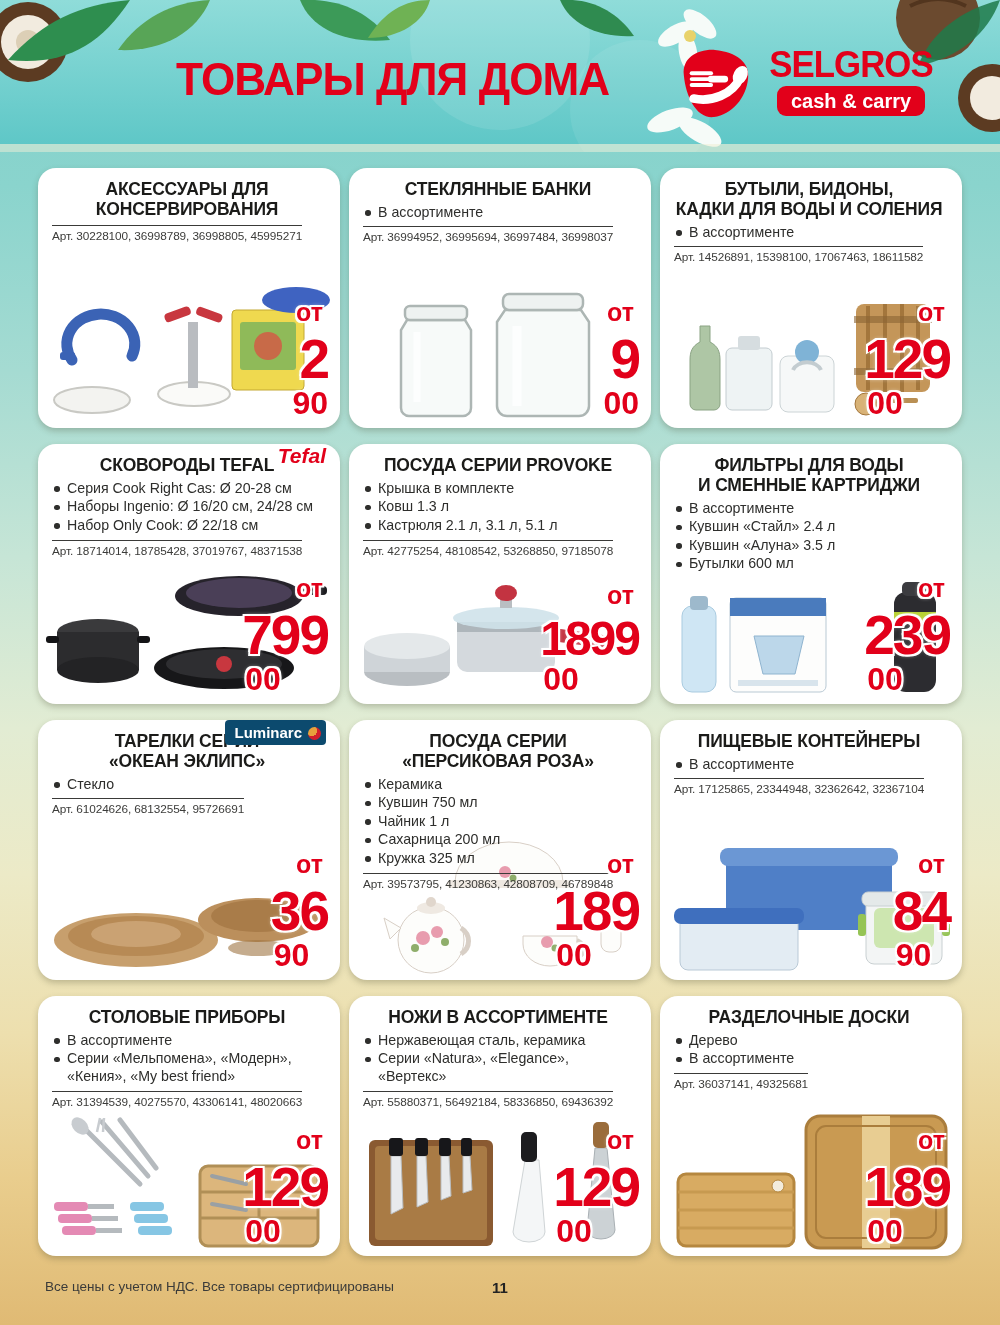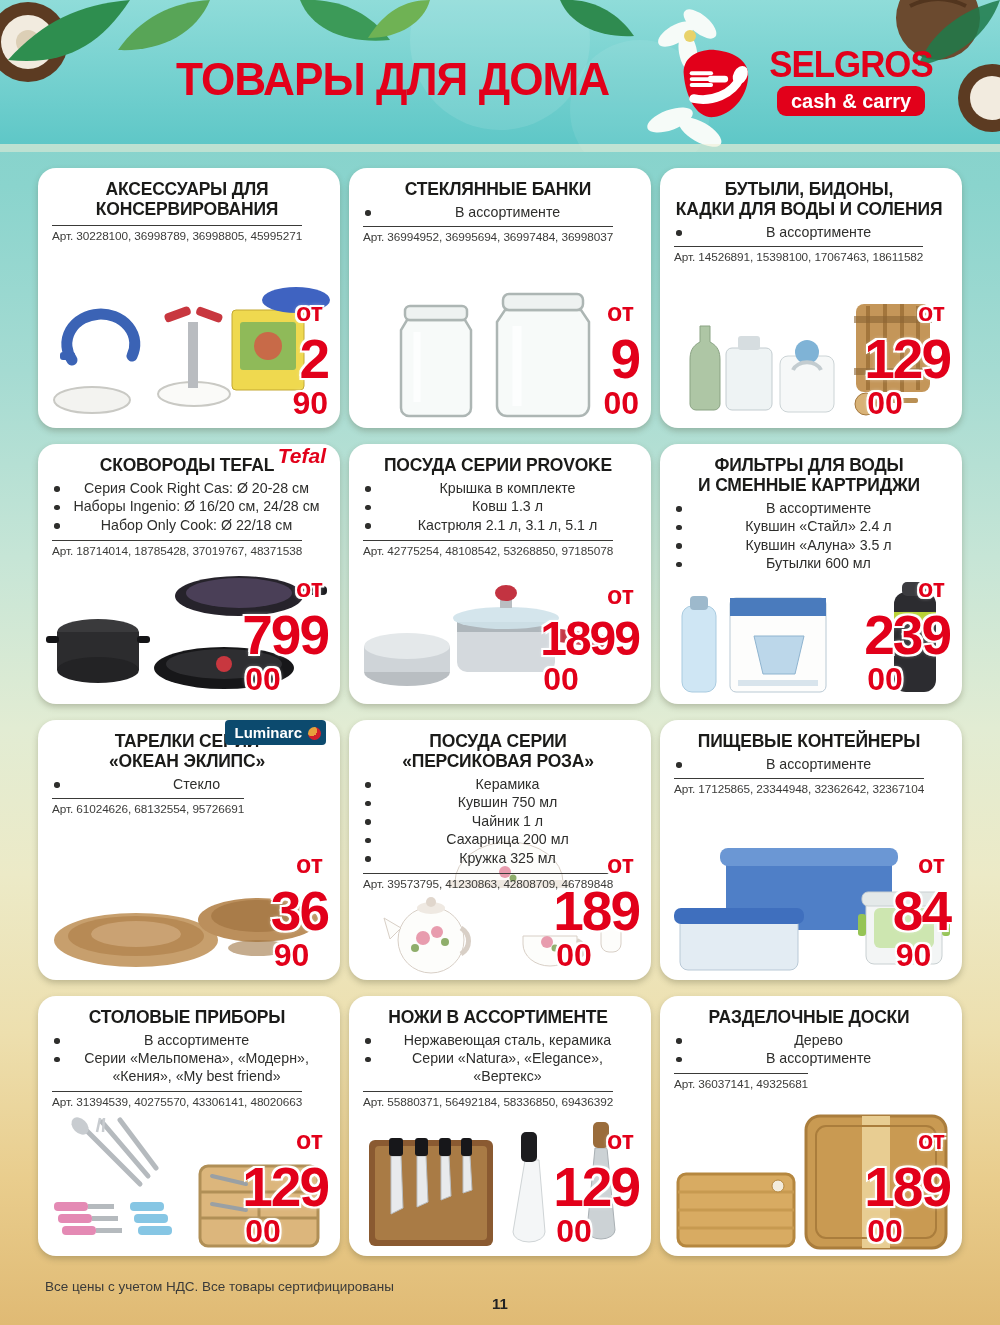--- a/index.html
+++ b/index.html
@@ -27,39 +27,39 @@
   .card-title{position:relative;z-index:2;font-size:17.5px;font-weight:bold;color:#1b1b19;
               line-height:1.13;letter-spacing:-.2px;white-space:pre-line;margin:0;padding-right:4px;text-align:center;}
   .brand{position:absolute;z-index:3;top:0;right:14px;}
   .brand-tefal{color:#e2001a;font-size:21px;font-weight:bold;font-style:italic;letter-spacing:0;}
   .brand-luminarc{background:#0c4a6e;color:#fff;font-size:15px;font-weight:bold;
                   padding:4px 24px 4px 9px;border-radius:4px;}
   .brand-luminarc::after{content:"";position:absolute;right:5px;top:50%;margin-top:-6px;
       width:13px;height:13px;border-radius:50%;
       background:radial-gradient(circle at 30% 30%,#e8a13c 0 40%,#d21f2c 41% 100%);}
   .bullets{position:relative;z-index:2;list-style:none;margin:4px 0 0;padding:0;
-           font-size:14.2px;color:#2e2e2c;text-align:center;}
+           font-size:14.2px;color:#2e2e2c;}
   .bullets li{position:relative;padding-left:15px;line-height:1.24;margin-top:1px;}
   .bullets li::before{content:"";position:absolute;left:2px;top:6.5px;width:5.5px;height:5.5px;
                       border-radius:50%;background:#2e2e2c;}
   .articles{position:relative;z-index:2;display:inline-block;margin-top:5px;padding-top:3px;
             border-top:1.5px solid #3a3a38;font-size:11.8px;color:#3c3c3a;letter-spacing:-.1px;}
   .product-art{position:absolute;z-index:1;left:6px;right:6px;bottom:4px;height:140px;}
   .product-art svg{width:100%;height:100%;}
   .price{position:absolute;z-index:4;right:12px;bottom:6px;display:flex;align-items:flex-end;
          color:#e2001a;font-weight:bold;
          text-shadow:-2px -2px 0 #fff,2px -2px 0 #fff,-2px 2px 0 #fff,2px 2px 0 #fff,0 0 5px #fff;flex-direction:column;}
   .price-from{font-size:25px;padding-bottom:7px;margin-right:5px;}
   .price-int{font-size:55px;line-height:.92;letter-spacing:-2px;}
   .price-cents{font-size:32px;align-self:flex-start;margin-left:3px;margin-top:0;}
   
   .footer{position:absolute;left:45px;right:45px;bottom:26px;height:20px;font-size:13.5px;
           color:#3b3b39;}
   .footer-note{position:absolute;left:0;top:0;}
-  .page-num{position:absolute;left:0;right:0;top:16px;text-align:center;font-weight:bold;
+  .page-num{position:absolute;left:0;right:0;top:0;text-align:center;font-weight:bold;
             font-size:15px;color:#222;}
 </style>
 </head>
 <body>
 
 <div class="page">
 
   <div class="header">
     <svg width="1000" height="152" viewBox="0 0 1000 152">
       <defs>

